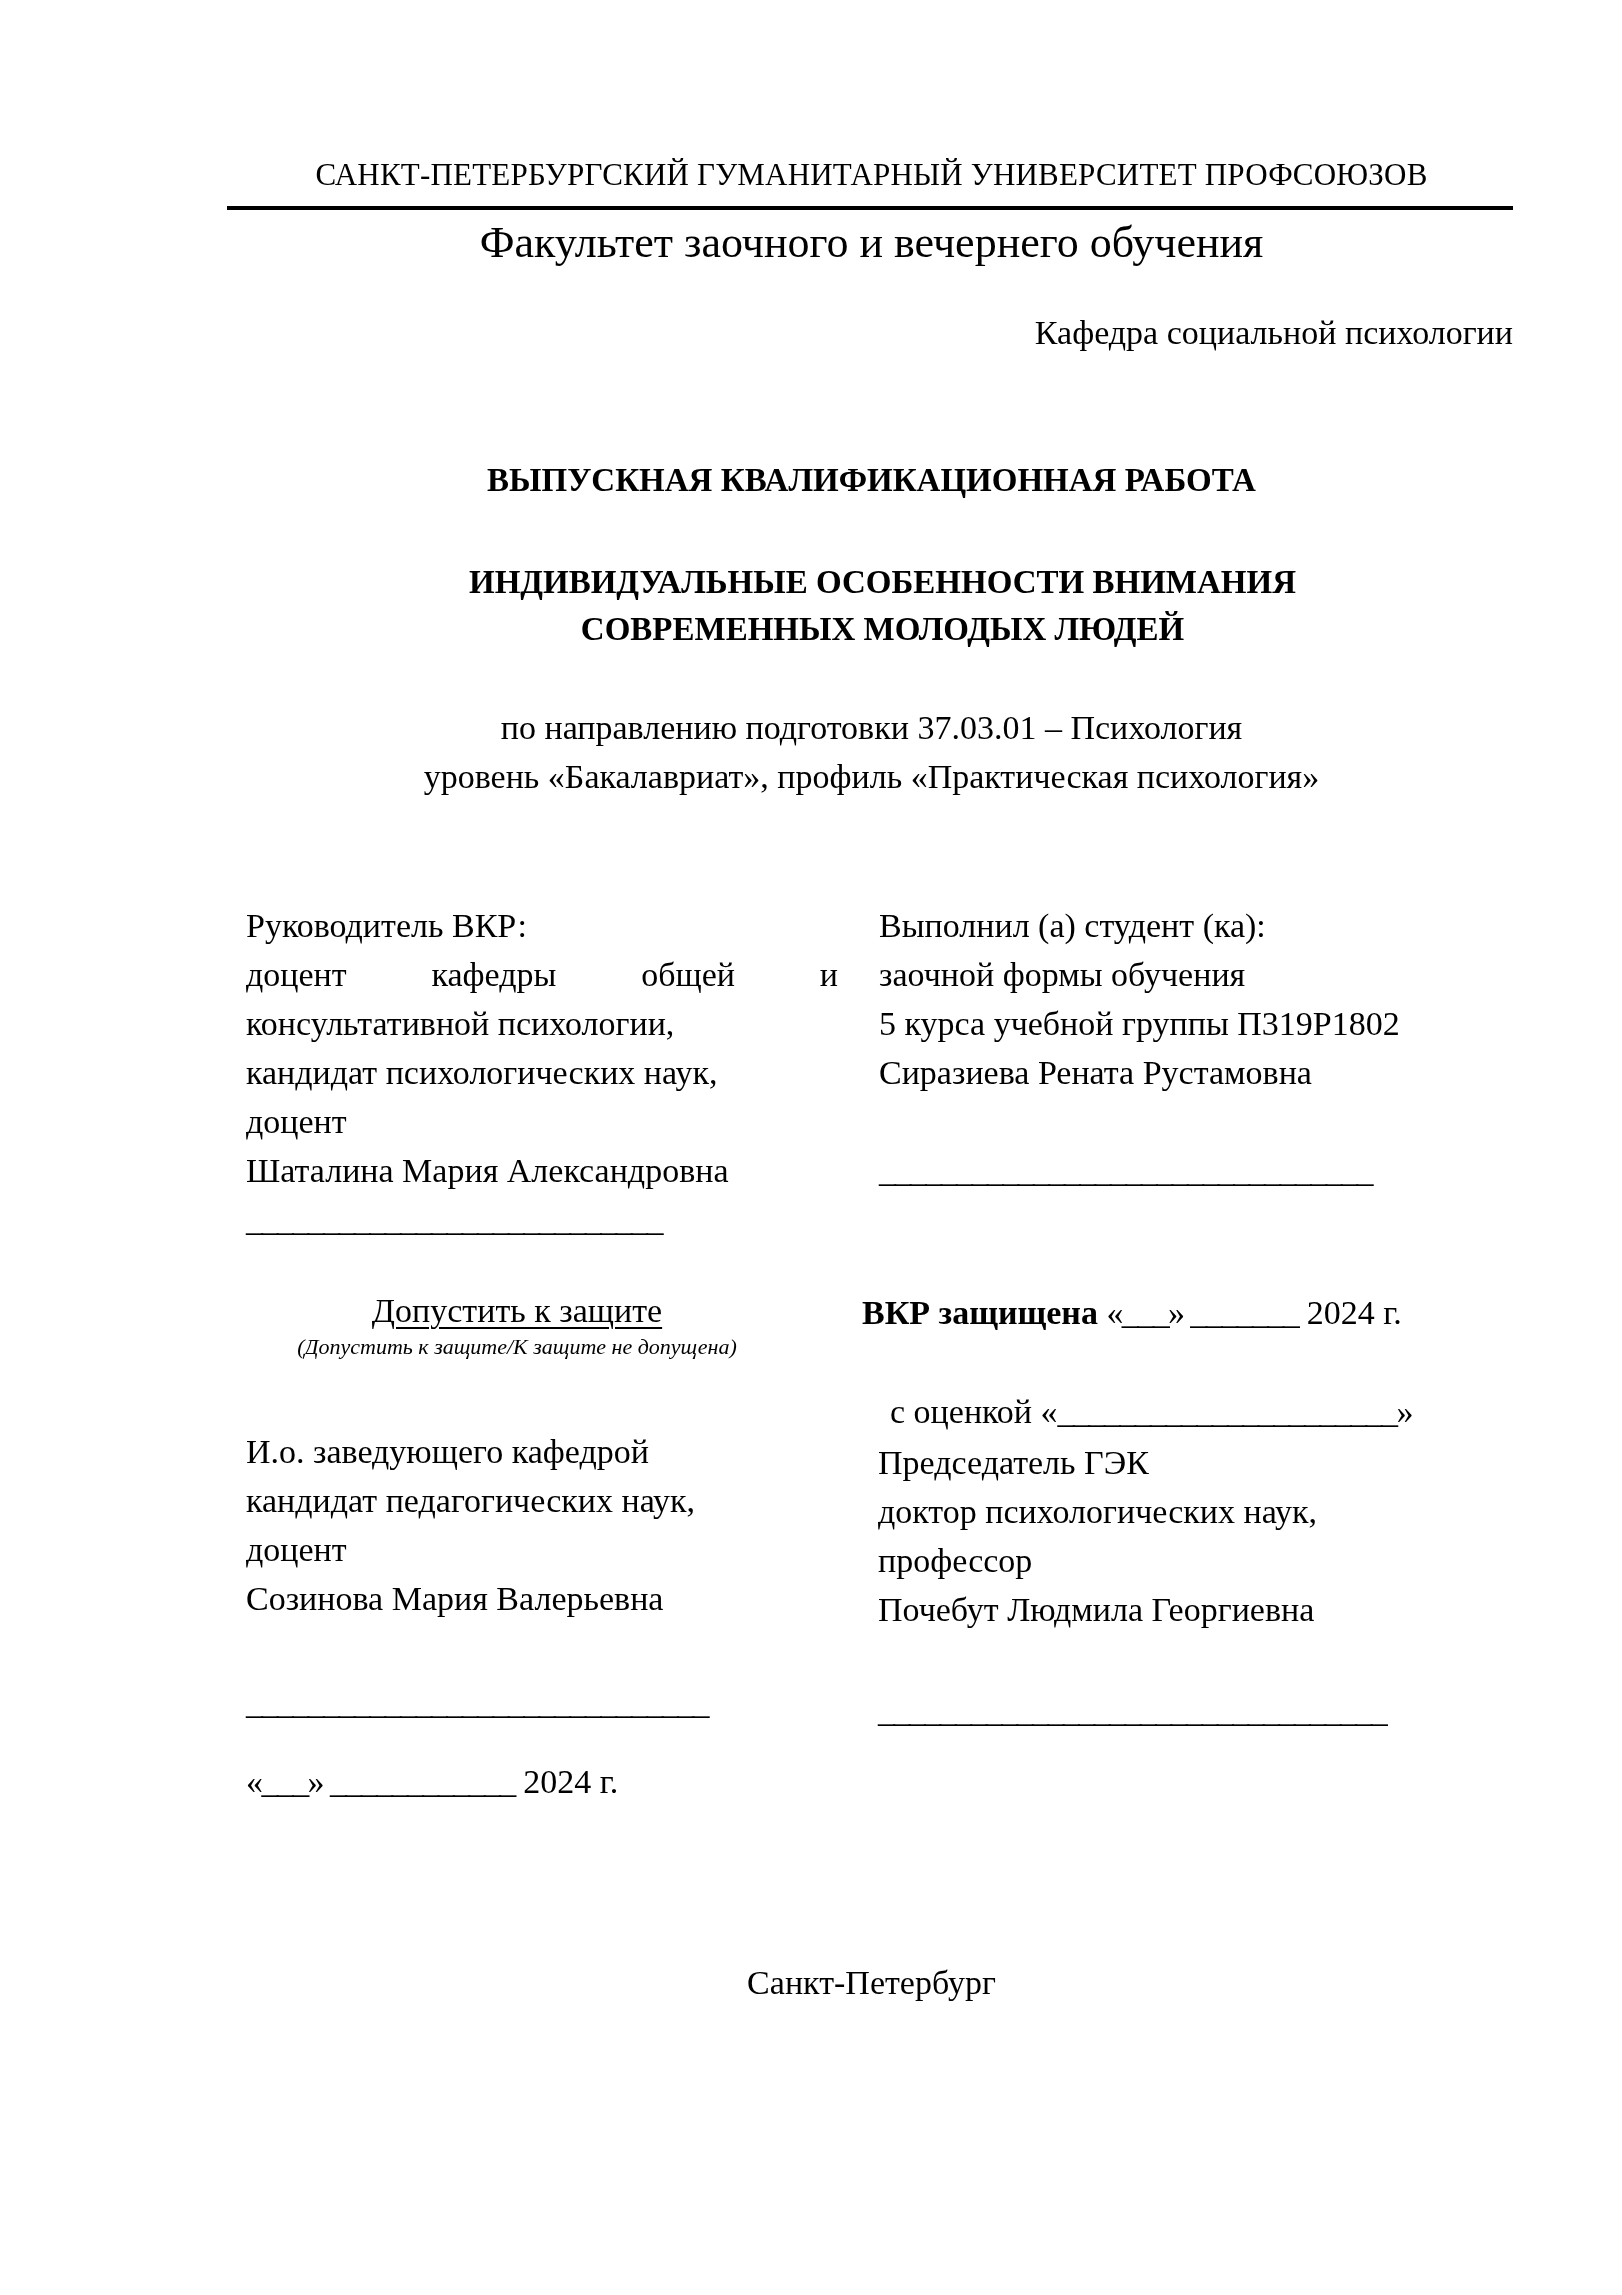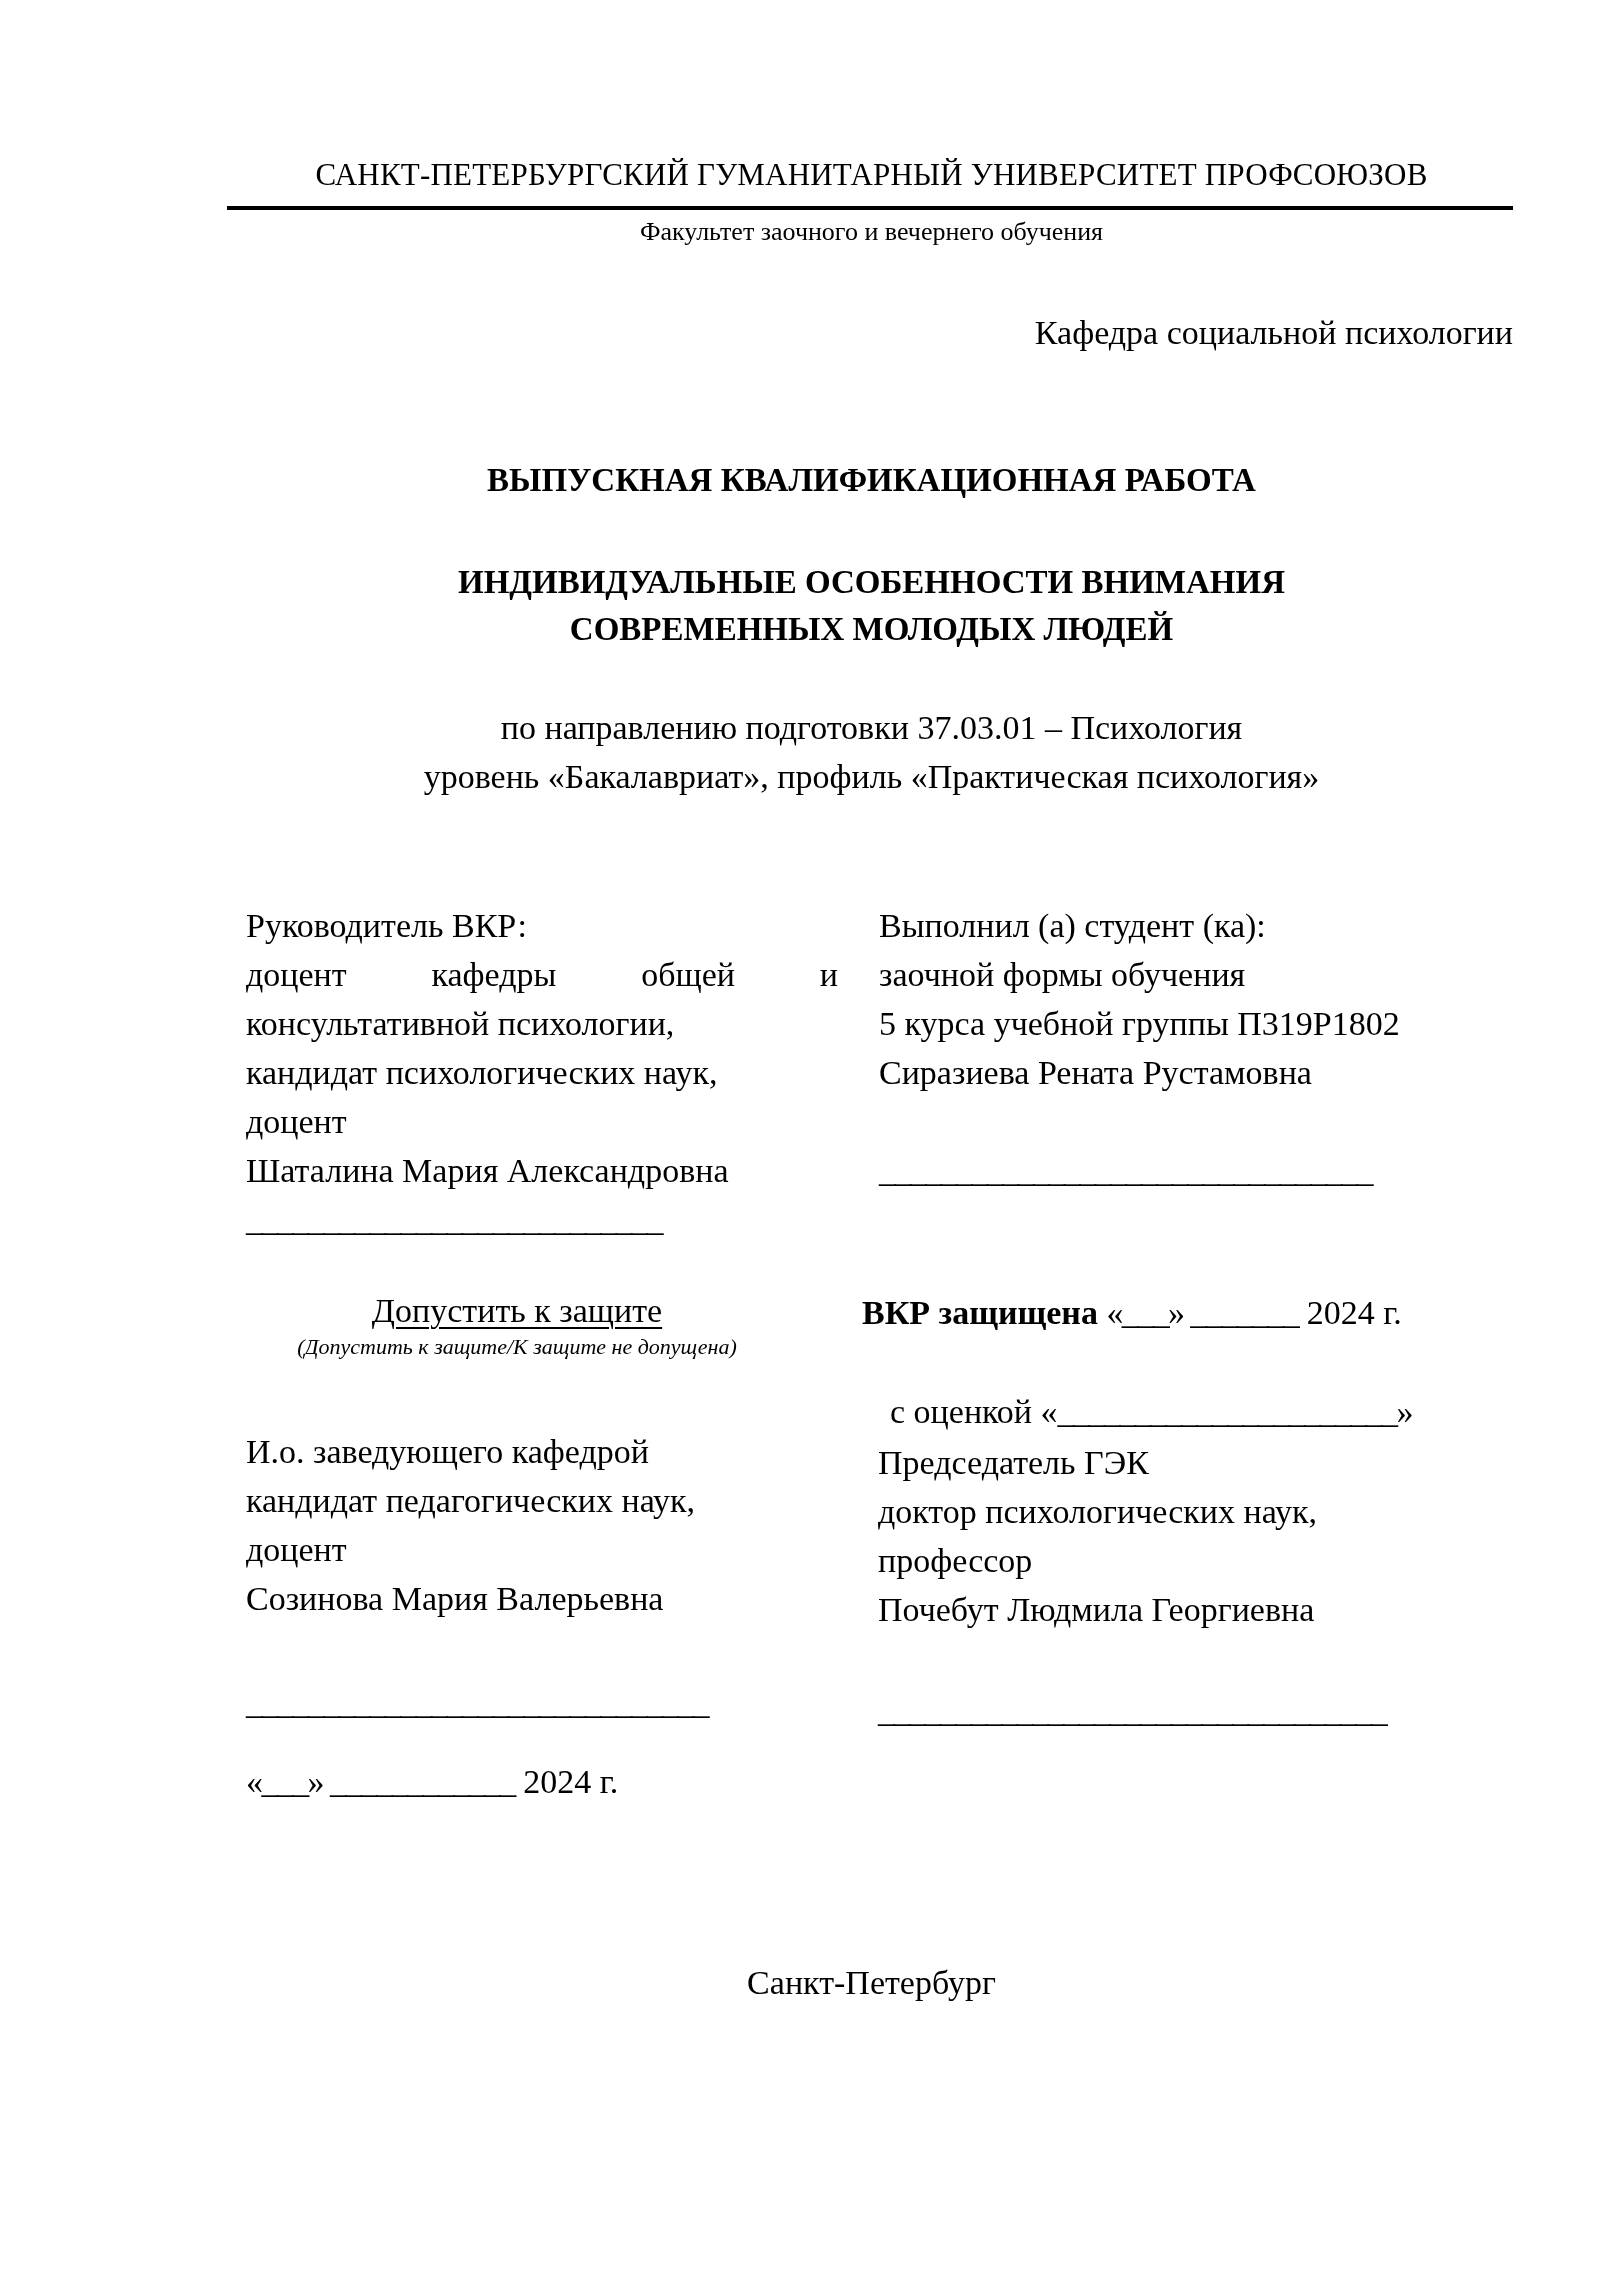--- a/index.html
+++ b/index.html
@@ -26,34 +26,34 @@
     }
     .header-rule {
       position: absolute;
       left: 227px; top: 206px;
       width: 1286px; height: 3.9px;
       background: #000000;
     }
     .faculty {
       left: 228px; top: 217px; width: 1287px;
       text-align: center;
-      font-size: 26px;
+      font-size: 44px;
     }
     .department {
       right: 110px; top: 314px;
       font-size: 34px;
     }
     .work-type {
       left: 228px; top: 462px; width: 1287px;
       text-align: center;
       font-weight: bold;
       font-size: 33px;
     }
     .work-title {
-      left: 228px; top: 559px; width: 1287px;
+      left: 239px; top: 559px; width: 1287px;
       text-align: center;
       font-weight: bold;
       font-size: 33px;
       line-height: 47px;
     }
     .direction {
       left: 228px; top: 703px; width: 1287px;
       text-align: center;
       font-size: 34px;
       line-height: 49px;

